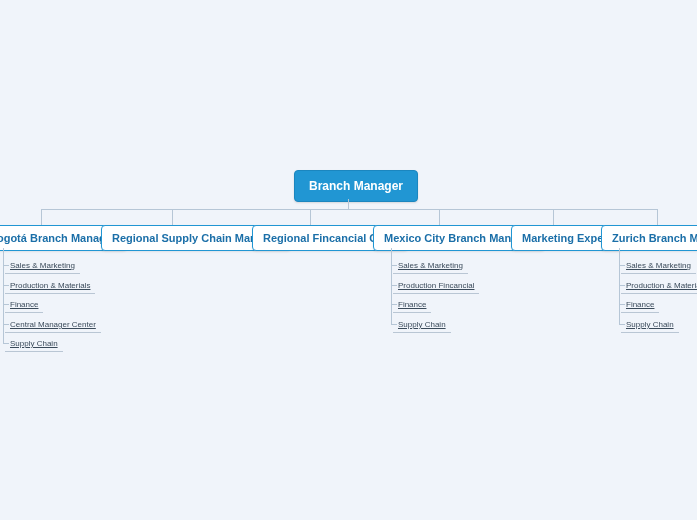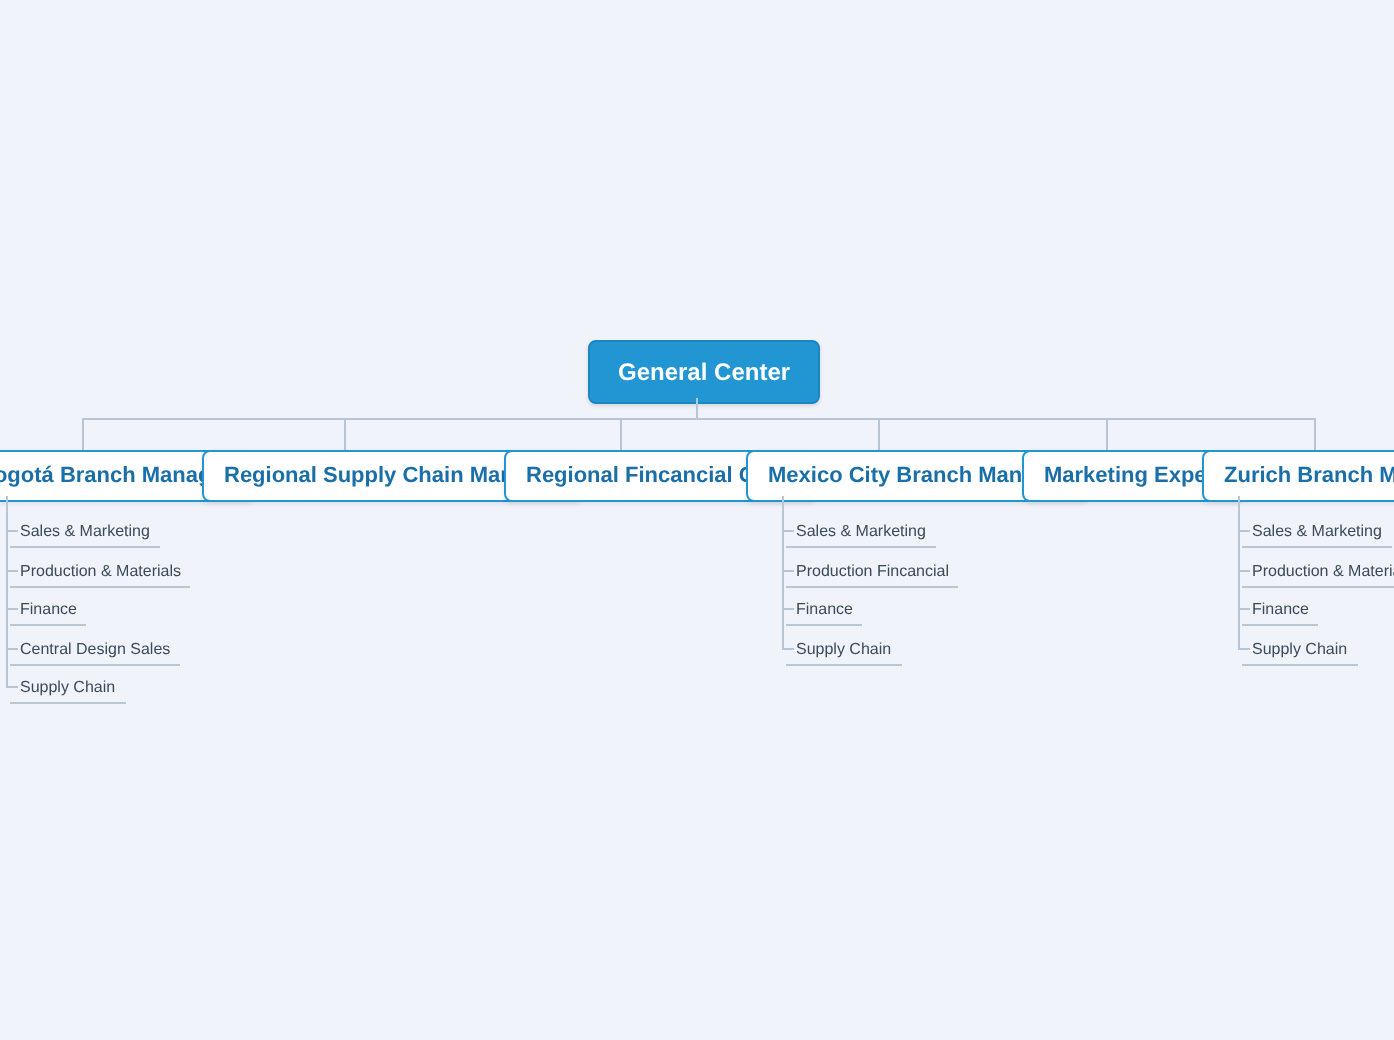--- a/index.html
+++ b/index.html
@@ -52,35 +52,36 @@
   }
   
   .l2-node {
     background: transparent;
     border: none;
     border-bottom: 1px solid #b9c6d4;
     color: #3a4a5a;
     font-size: 8px;
     padding: 2px 5px 3px 5px;
     text-align: center;
+    text-decoration: underline;
   }
   .connector {
     position: absolute;
     background: #b6c6d6;
   }
   .conn-h { height: 1px; }
   .conn-v { width: 1px; }
 </style>
 </head>
 <body>
 
 <div id="canvas">
 
   <div class="node root-node" style="left:294px; top:170px;">
-    <span>General Center</span>
+    <span>Branch Manager</span>
   </div>
 
   <div class="connector conn-v" style="left:348px; top:199px; height:10px;"></div>
 
   <div class="connector conn-h" style="left:41px; top:209px; width:616px;"></div>
 
   <div class="connector conn-v" style="left:41px; top:209px; height:16px;"></div>
   <div class="connector conn-v" style="left:172px; top:209px; height:16px;"></div>
   <div class="connector conn-v" style="left:310px; top:209px; height:16px;"></div>
   <div class="connector conn-v" style="left:439px; top:209px; height:16px;"></div>
@@ -102,21 +103,21 @@
     <span>Production &amp; Materials</span>
   </div>
 
   <div class="connector conn-h" style="left:3px; top:304px; width:6px;"></div>
   <div class="node l2-node" style="left:5px; top:298px;">
     <span>Finance</span>
   </div>
 
   <div class="connector conn-h" style="left:3px; top:324px; width:6px;"></div>
   <div class="node l2-node" style="left:5px; top:318px;">
-    <span>Central Design Sales</span>
+    <span>Central Manager Center</span>
   </div>
 
   <div class="connector conn-h" style="left:3px; top:343px; width:6px;"></div>
   <div class="node l2-node" style="left:5px; top:337px;">
     <span>Supply Chain</span>
   </div>
 
   <div class="node l1-node" style="left:101px; top:225px;">
     <span>Regional Supply Chain Manager</span>
   </div>

